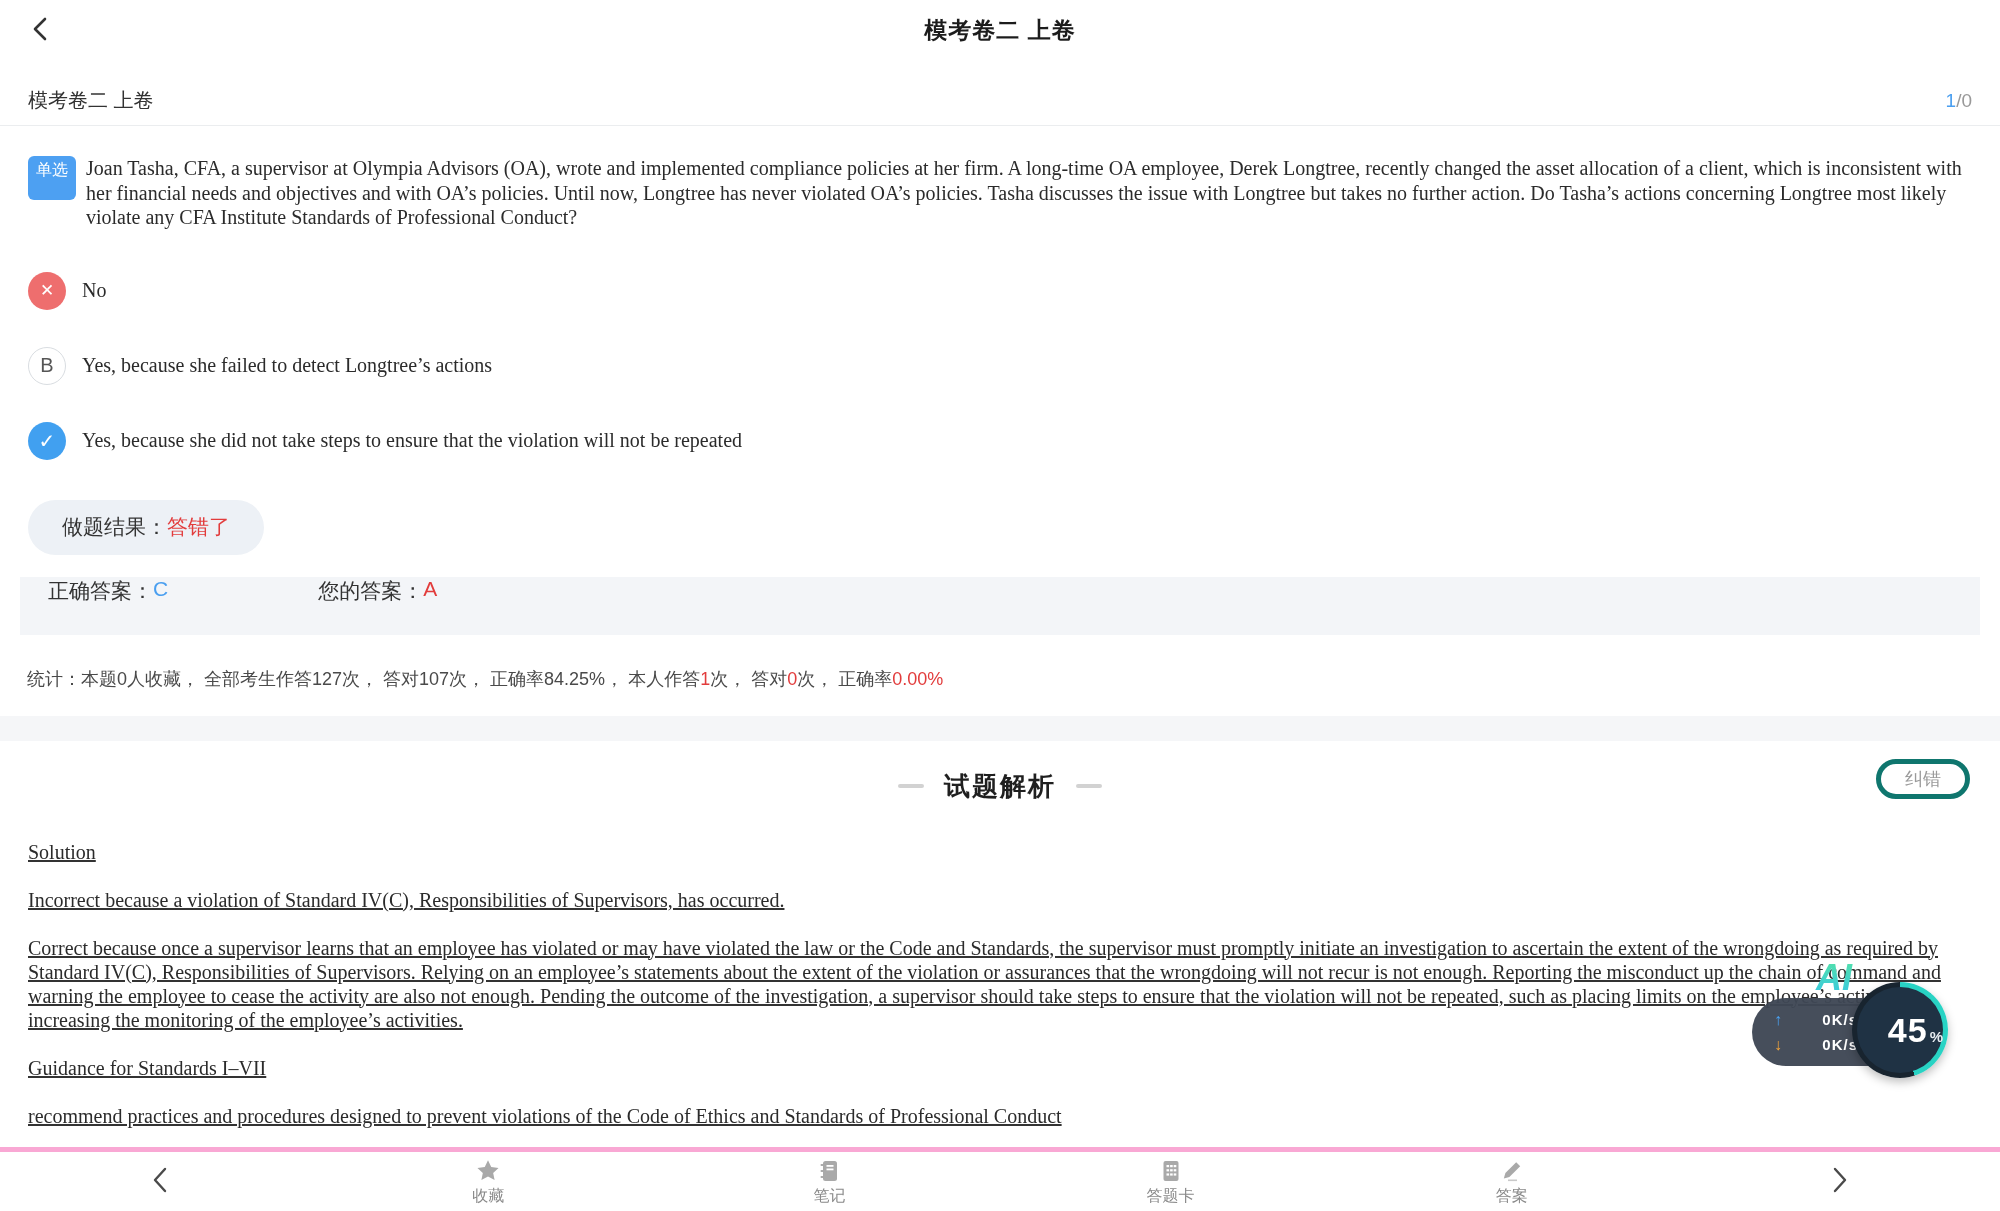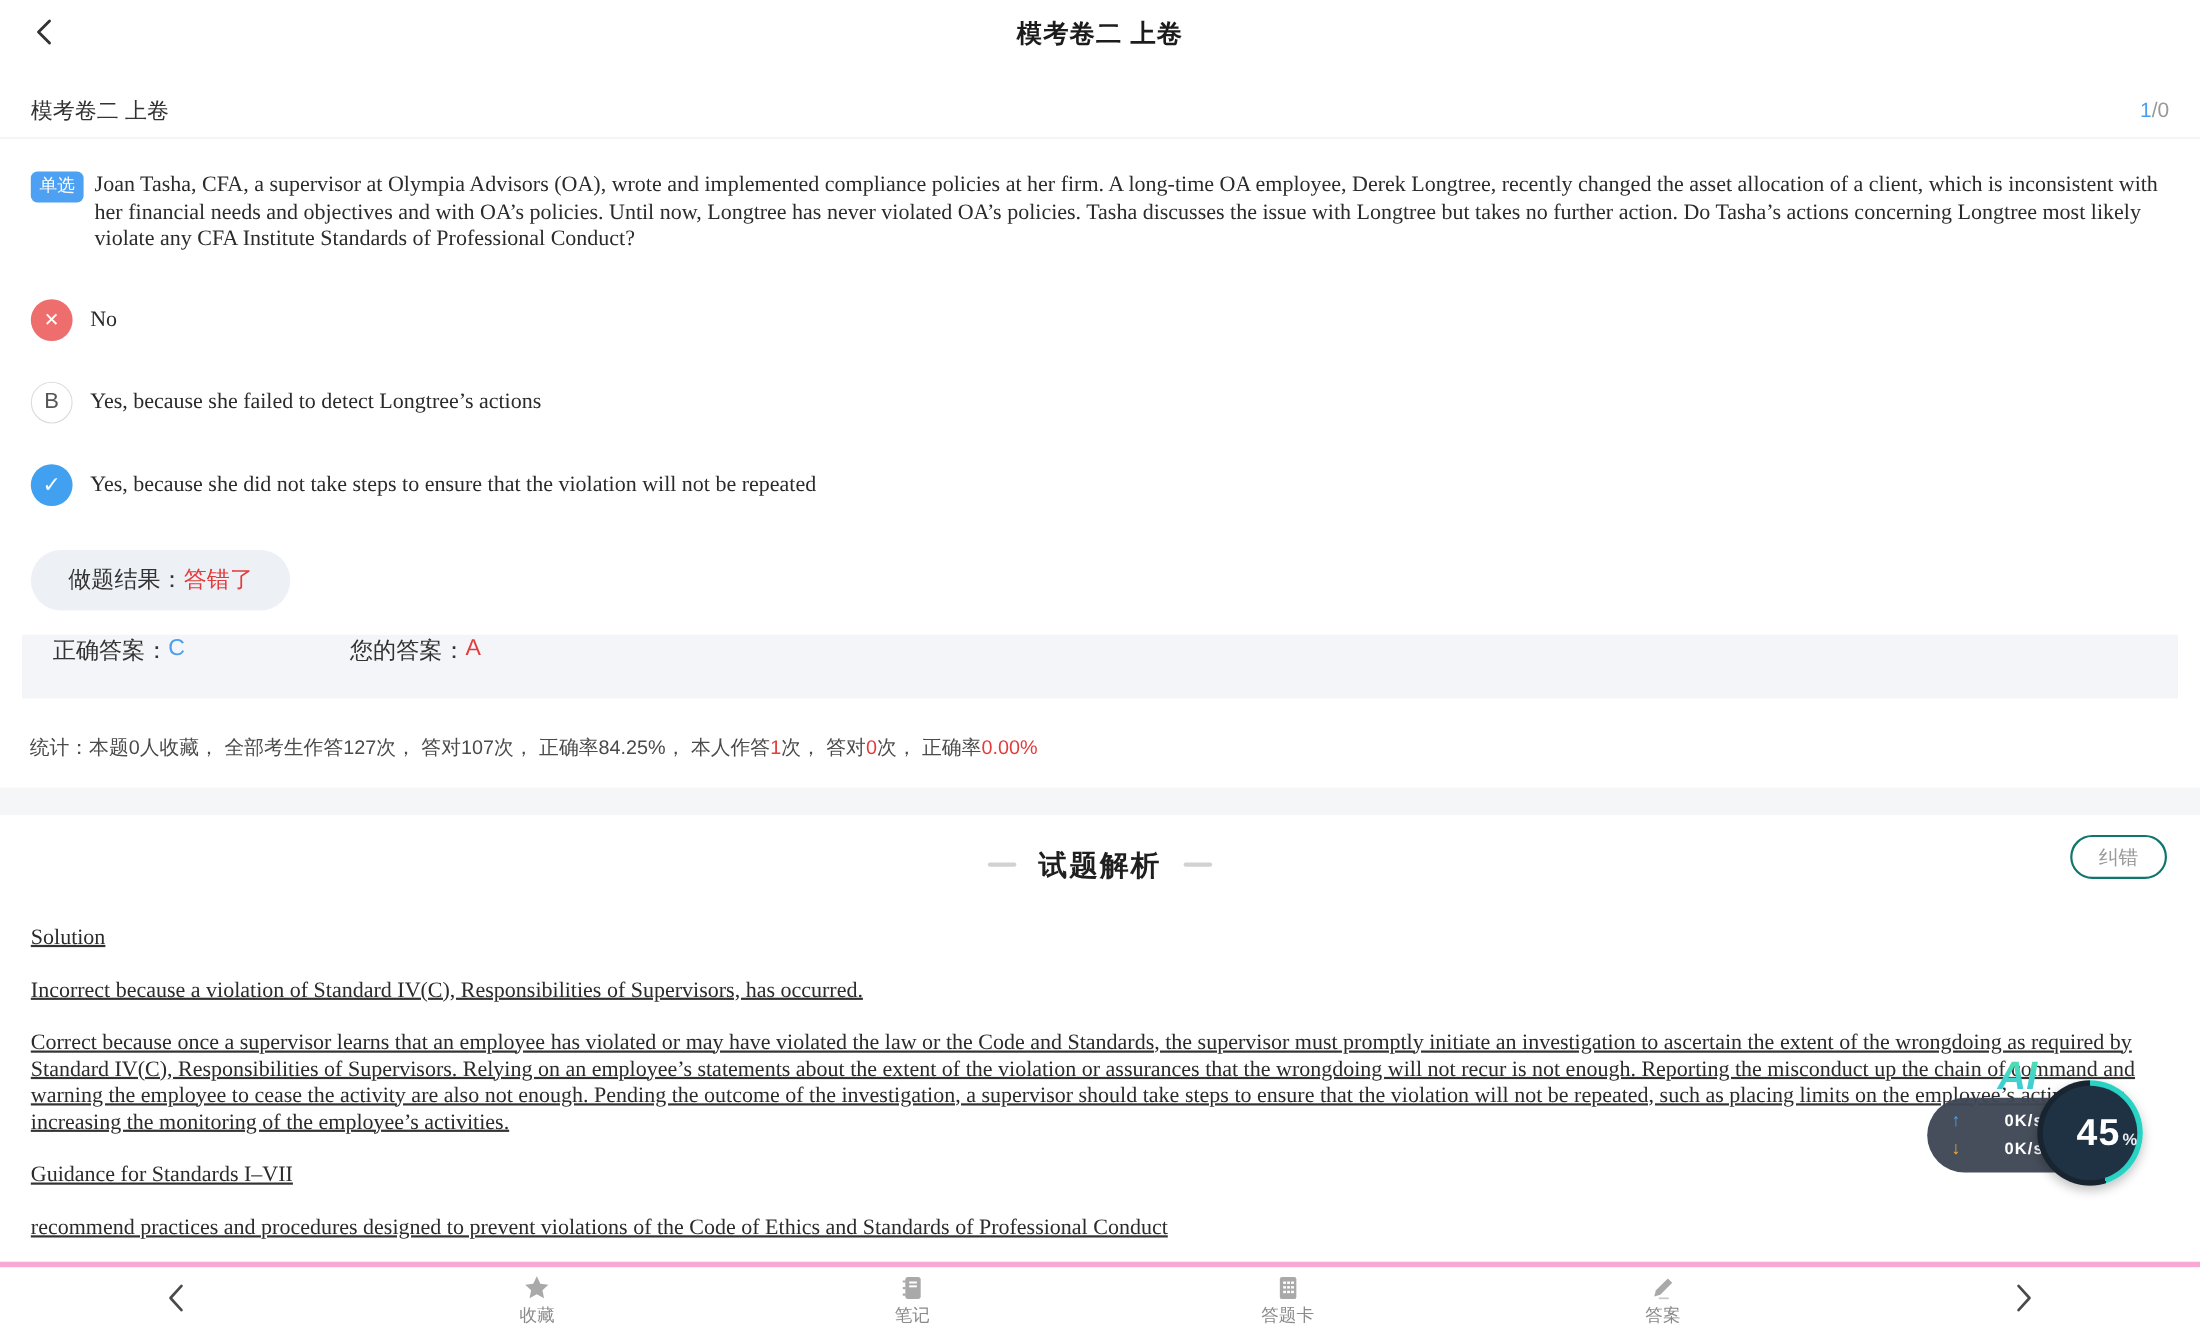--- a/index.html
+++ b/index.html
@@ -14,21 +14,21 @@
   .topbar-title { font-size:23px; font-weight:bold; color:#1c1c1c; letter-spacing:1px; }
   
   .subheader { height:66px; display:flex; align-items:center; justify-content:space-between; padding:16px 28px 0 28px; border-bottom:1px solid #ebedef; }
   .subheader-title { font-size:20px; color:#333; }
   .progress { font-size:19px; color:#999; }
   .progress .cur { color:#4a9ff0; }
   
   .question-section { padding:30px 28px 0 28px; }
   .q-text { font-family:"Liberation Serif", serif; font-size:20px; line-height:24.5px; color:#2b2b2b; }
   .q-badge-wrap { float:left; width:58px; height:50px; }
-  .q-badge { display:inline-block; min-width:46px; padding:0 8px; height:28px; line-height:28px; text-align:center;
+  .q-badge { display:inline-block; min-width:46px; padding:0 8px; height:44px; line-height:28px; text-align:center;
     background:#4da0f2; color:#fff; font-size:16px; border-radius:6px; font-family:"Liberation Sans", sans-serif; }
   
   .options { padding:0 28px; margin-top:42px; }
   .option { display:flex; align-items:center; margin-bottom:37px; cursor:pointer; }
   .opt-circle { width:38px; height:38px; border-radius:50%; flex:0 0 38px; display:flex; align-items:center; justify-content:center;
     font-size:20px; margin-right:16px; }
   .opt-circle.wrong   { background:#ee6e6e; color:#fff; font-size:17px; }
   .opt-circle.neutral { background:#fff; border:1px solid #d9dde1; color:#555; }
   .opt-circle.correct { background:#41a0f0; color:#fff; }
   .opt-text { font-family:"Liberation Serif", serif; font-size:20px; color:#2b2b2b; }
@@ -41,21 +41,21 @@
   .answer-band .red  { color:#e23c3c; }
   .answer-band .gap  { width:150px; }
   
   .stats { padding:0 27px; margin-top:32px; font-size:18px; color:#4a4a4a; }
   .stats .red { color:#e23c3c; }
   .divider-band { margin-top:25px; height:25px; background:#f5f6f8; }
   
   .analysis-head { position:relative; padding-top:28px; display:flex; align-items:center; justify-content:center; }
   .analysis-title { font-size:26px; font-weight:bold; color:#1f1f1f; letter-spacing:2px; margin:0 20px; }
   .dash { display:inline-block; width:26px; height:4px; border-radius:2px; background:#d2d2d2; }
-  .report-btn { position:absolute; right:30px; top:18px; height:40px; padding:0 24px; border:2px solid #0f766e; border-radius:20px;
+  .report-btn { position:absolute; right:30px; top:18px; height:40px; padding:0 24px; border:5px solid #0f766e; border-radius:20px;
     background:#fff; color:#9a9a9a; font-size:18px; cursor:pointer; font-family:Liberation Sans, sans-serif; }
   .solution { padding:36px 28px 0 28px;text-decoration:underline; }
   .solution p { font-family:"Liberation Serif", serif; font-size:20px; line-height:24px; color:#2b2b2b; margin-bottom:24px; }
   
   .bottom-nav { position:absolute; left:0; bottom:0; width:100%; height:64px; background:#fff; border-top:5px solid #f9a8d4;
     display:flex; align-items:center; justify-content:space-between; padding:0 138px; }
   .nav-arrow { width:44px; height:44px; display:flex; align-items:center; justify-content:center; cursor:pointer; background:none; border:none; }
   .nav-item { display:flex; flex-direction:column; align-items:center; justify-content:center; width:70px; cursor:pointer; }
   .nav-item .ic { height:26px; display:flex; align-items:flex-end; justify-content:center; }
   .nav-item .lbl { margin-top:3px; font-size:16px; color:#8a8a8a; }

